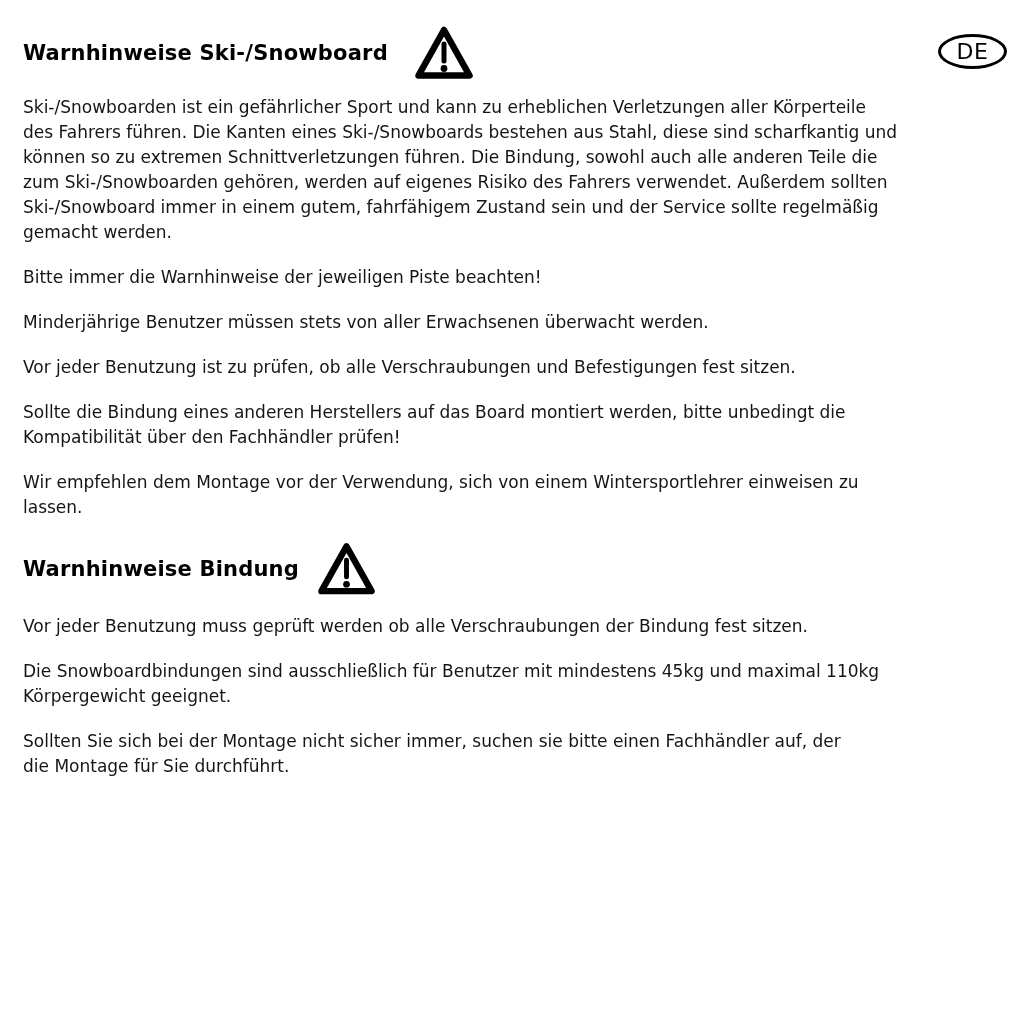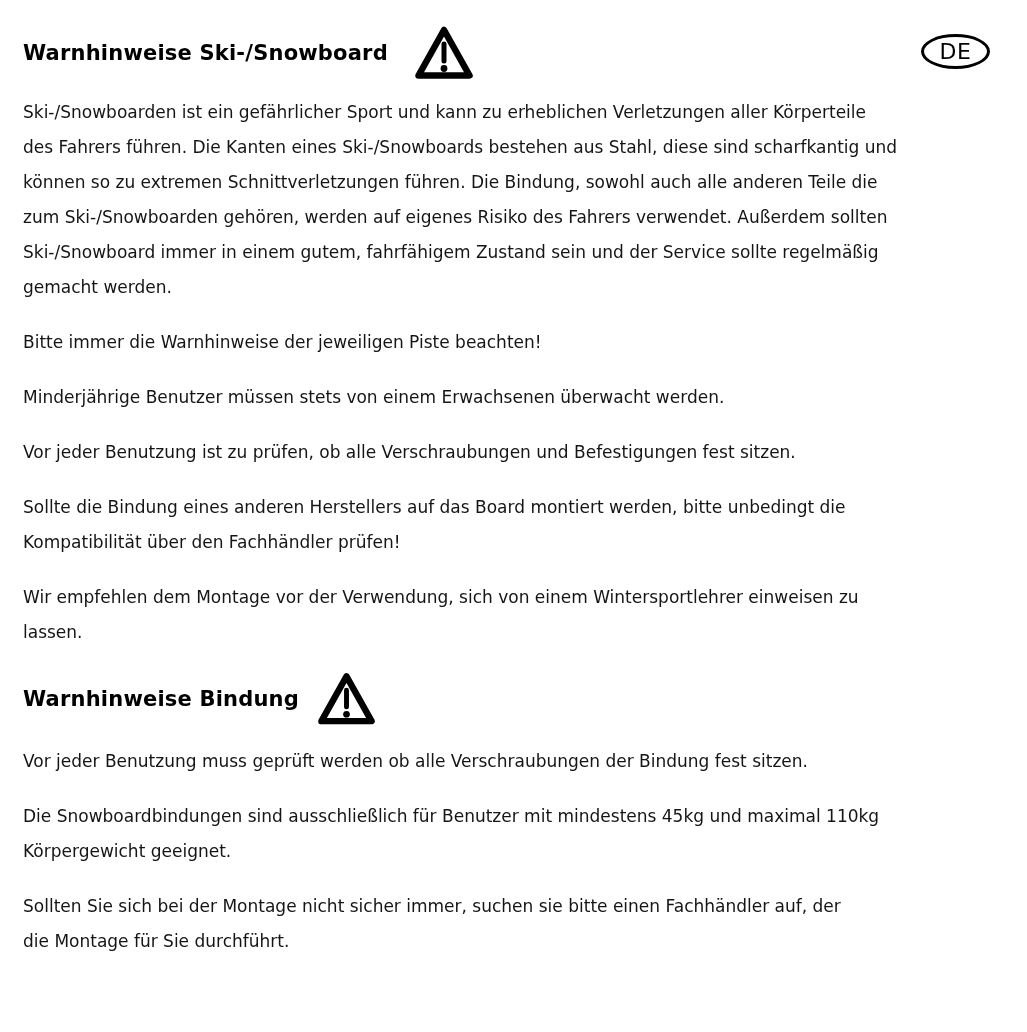--- a/index.html
+++ b/index.html
@@ -11,21 +11,21 @@
     width: 1027px;
     height: 1032px;
     overflow: hidden;
     font-family: "DejaVu Sans", "Liberation Sans", sans-serif;
     color: #151515;
   }
   .page {
     box-sizing: border-box;
     width: 1027px;
     height: 904px;
-    padding: 24px 19px 0 23px;
+    padding: 24px 2px 0 23px;
     background: #ffffff;
   }
   .section-header {
     display: flex;
     align-items: center;
     height: 58px;
     margin: 0 0 13px 0;
   }
   .section-header.second {
     margin-top: 8px;
@@ -63,21 +63,21 @@
     font-size: 22px;
     font-weight: normal;
     color: #000000;
     letter-spacing: 0.5px;
     margin-right: 18px;
     margin-top: -4px;
   }
   p.para {
     margin: 0 0 20px 0;
     font-size: 17px;
-    line-height: 35px;
+    line-height: 25px;
     white-space: pre-line;
     color: #151515;
   }
 </style>
 </head>
 <body>
 
 <div class="page">
 
   <div class="section-header">
@@ -91,21 +91,21 @@
     <div class="lang-badge">DE</div>
   </div>
 
   <p class="para">Ski-/Snowboarden ist ein gefährlicher Sport und kann zu erheblichen Verletzungen aller Körperteile
 des Fahrers führen. Die Kanten eines Ski-/Snowboards bestehen aus Stahl, diese sind scharfkantig und
 können so zu extremen Schnittverletzungen führen. Die Bindung, sowohl auch alle anderen Teile die
 zum Ski-/Snowboarden gehören, werden auf eigenes Risiko des Fahrers verwendet. Außerdem sollten
 Ski-/Snowboard immer in einem gutem, fahrfähigem Zustand sein und der Service sollte regelmäßig
 gemacht werden.</p>
   <p class="para">Bitte immer die Warnhinweise der jeweiligen Piste beachten!</p>
-  <p class="para">Minderjährige Benutzer müssen stets von einem Erwachsenen überwacht werden.</p>
+  <p class="para">Minderjährige Benutzer müssen stets von aller Erwachsenen überwacht werden.</p>
   <p class="para">Vor jeder Benutzung ist zu prüfen, ob alle Verschraubungen und Befestigungen fest sitzen.</p>
   <p class="para">Sollte die Bindung eines anderen Herstellers auf das Board montiert werden, bitte unbedingt die
 Kompatibilität über den Fachhändler prüfen!</p>
   <p class="para">Wir empfehlen dem Montage vor der Verwendung, sich von einem Wintersportlehrer einweisen zu
 lassen.</p>
 
   <div class="section-header second">
     <h1 class="section-title">Warnhinweise Bindung</h1>
     <svg class="warn-icon" width="59" height="57" viewBox="0 0 60 57">
       <path d="M30 5 L55.5 50.5 L4.5 50.5 Z" fill="none" stroke="#000000" stroke-width="6.5" stroke-linejoin="round"></path>

